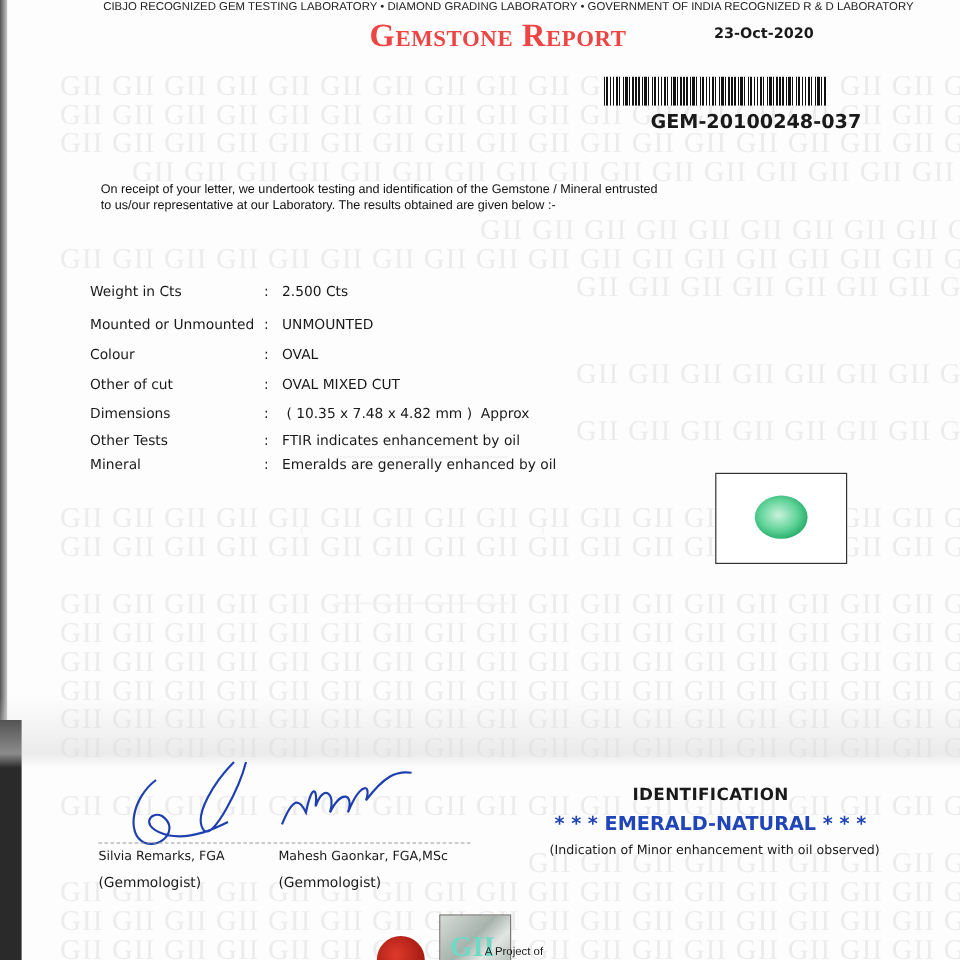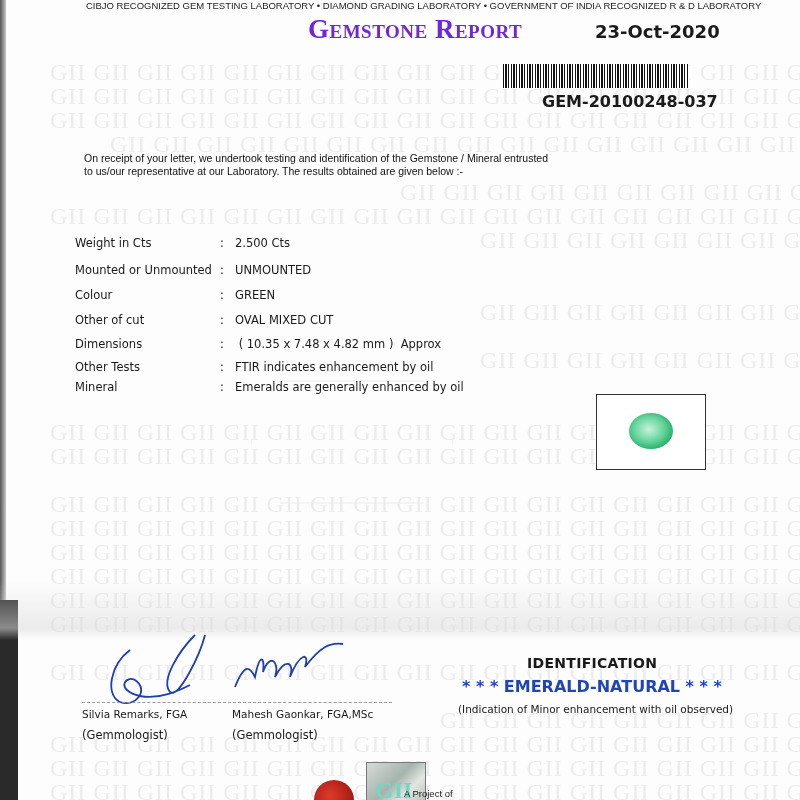--- a/index.html
+++ b/index.html
@@ -2,23 +2,23 @@
 <html><head>
 <meta charset="utf-8">
 <style>
   html, body { margin:0; padding:0; }
   body { width:800px; height:800px; position:relative; overflow:hidden; background:#fdfdfd; font-family:"DejaVu Sans", sans-serif; color:#1a1a1a; }
   .watermark { position:absolute; left:50px; right:0; font-family:"Liberation Serif", serif; font-size:24px; color:#ececec; white-space:nowrap; letter-spacing:1px; line-height:24px; overflow:hidden; }
   .left-edge { position:absolute; left:0; top:0; width:6px; height:800px; background:linear-gradient(to right,#555,#c8c8c8); }
   .left-edge-dark { position:absolute; left:0; top:600px; width:18px; height:200px; background:#2a2a2a; }
   .fold-shadow { position:absolute; left:0; right:0; top:580px; height:60px; background:linear-gradient(to bottom, rgba(255,255,255,0), rgba(220,220,220,0.55) 80%, rgba(255,255,255,0)); }
   .hdr-top { position:absolute; top:0; left:86px; font-family:"Liberation Sans", sans-serif; font-size:9.5px; color:#222; }
-  .title { position:absolute; top:14px; left:308px; font-family:"Liberation Serif", serif; font-weight:bold; font-size:27px; color:#6d28d9; font-variant:small-caps; letter-spacing:0.5px; }
+  .title { position:absolute; top:14px; left:308px; font-family:"Liberation Serif", serif; font-weight:bold; font-size:27px; color:#ef4444; font-variant:small-caps; letter-spacing:0.5px; }
   .date-label { position:absolute; top:22px; left:550px; font-family:Liberation Mono, monospace; font-size:12px;margin-top:48px; }
-  .date-val { position:absolute; top:21px; left:595px; font-family:"DejaVu Sans", sans-serif; font-weight:bold; font-size:18px; }
+  .date-val { position:absolute; top:21px; left:595px; font-family:"DejaVu Sans", sans-serif; font-weight:bold; font-size:12px; }
   .barcode { position:absolute; top:64px; left:503px; width:186px; height:24px; background:repeating-linear-gradient(to right,#111 0 1px,#fff 1px 2px,#111 2px 4px,#fff 4px 5px,#111 5px 6px,#fff 6px 8px); }
   .report-no { position:absolute; top:92px; left:542px; font-weight:bold; font-size:16px; font-family:"DejaVu Sans", sans-serif; }
   .intro { position:absolute; top:152px; left:84px; width:470px; font-family:"Liberation Sans", sans-serif; font-size:10.5px; line-height:13px; color:#111; }
   .details { position:absolute; top:236px; left:75px; }
   .row { position:absolute; left:0; white-space:nowrap; font-family:"DejaVu Sans", sans-serif; font-size:11.5px; }
   .row .k { position:absolute; left:0; }
   .row .c { position:absolute; left:145px; }
   .row .v { position:absolute; left:160px; }
   .gem-box { position:absolute; top:394px; left:596px; width:108px; height:74px; border:1px solid #333; background:#fff; }
   .gem { position:absolute; left:32px; top:18px; width:44px; height:36px; border-radius:50%; background:radial-gradient(ellipse at 45% 45%, #c9f2dc 0%, #62d49a 45%, #1aa560 80%, #0f7d45 100%); }
@@ -85,21 +85,21 @@
     <span class="v">2.500 Cts</span>
   </div>
   <div class="row" style="top:27px">
     <span class="k">Mounted or Unmounted</span>
     <span class="c">:</span>
     <span class="v">UNMOUNTED</span>
   </div>
   <div class="row" style="top:52px">
     <span class="k">Colour</span>
     <span class="c">:</span>
-    <span class="v">GREEN</span>
+    <span class="v">OVAL</span>
   </div>
   <div class="row" style="top:77px">
     <span class="k">Other of cut</span>
     <span class="c">:</span>
     <span class="v">OVAL MIXED CUT</span>
   </div>
   <div class="row" style="top:101px">
     <span class="k">Dimensions</span>
     <span class="c">:</span>
     <span class="v" style="white-space:pre"> ( 10.35 x 7.48 x 4.82 mm )  Approx</span>

